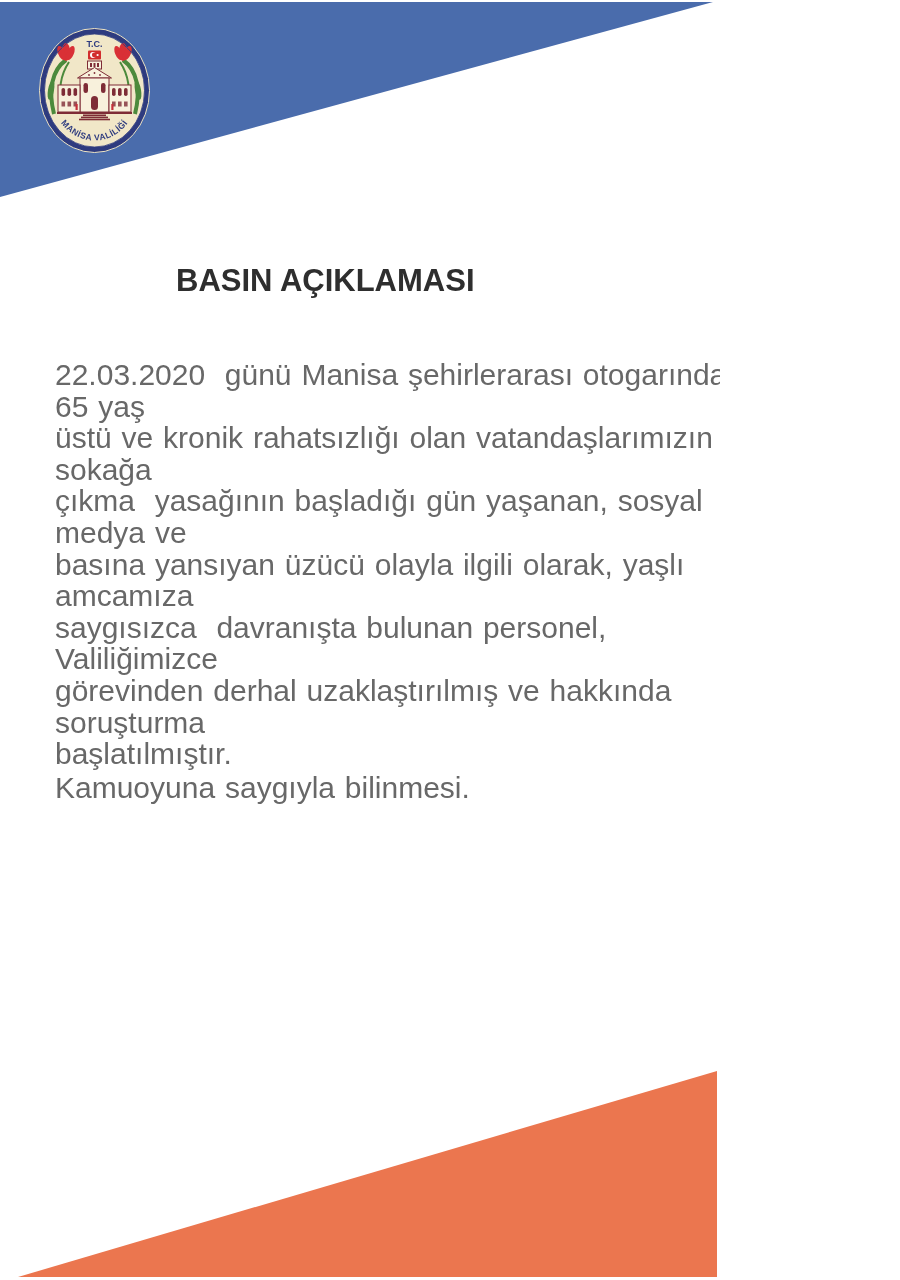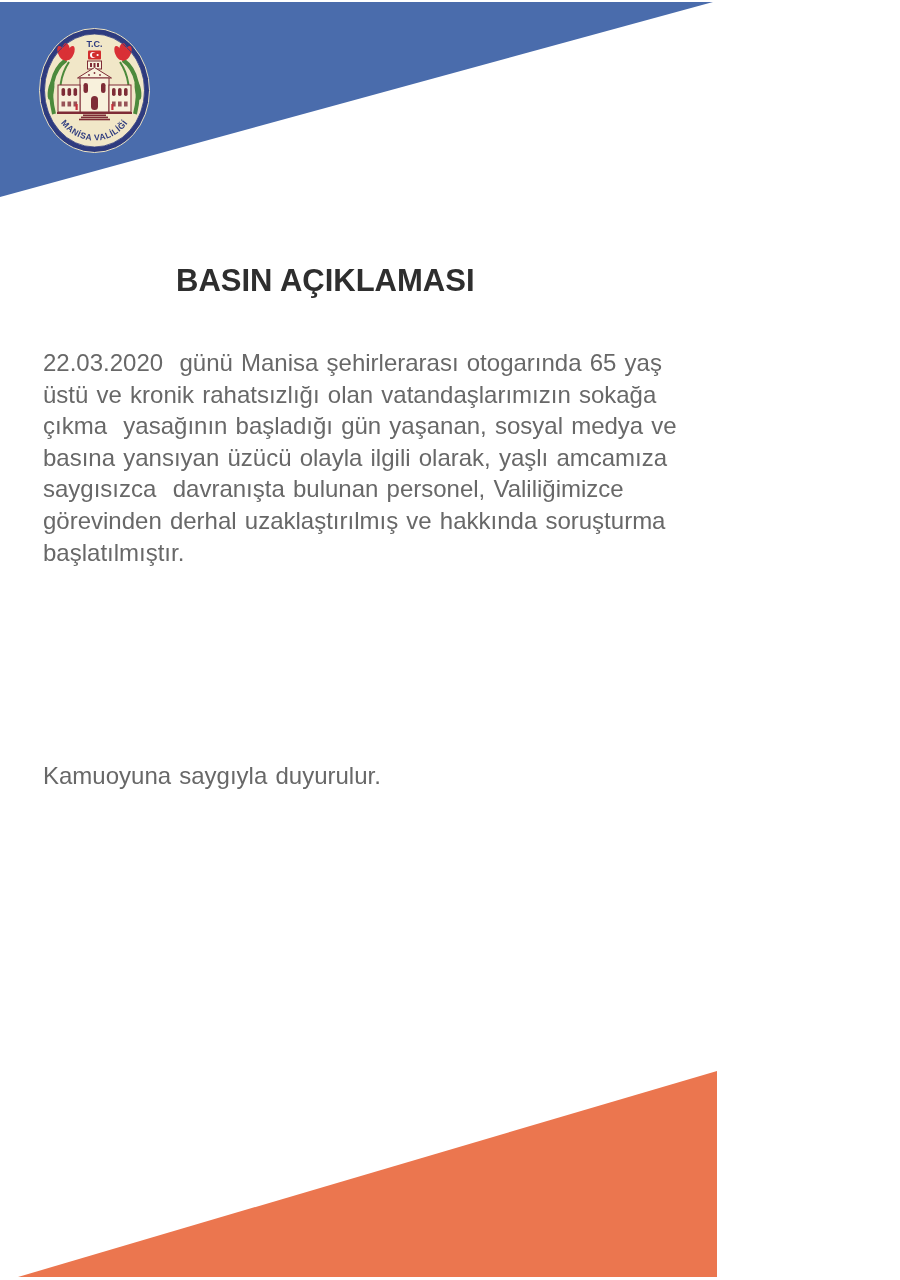--- a/index.html
+++ b/index.html
@@ -21,22 +21,22 @@
   .title{
     position:absolute;left:176px;top:263px;
     margin:0;
     font-size:31px;line-height:36px;font-weight:bold;
     letter-spacing:0px;
     color:#2e2e2e;
     white-space:nowrap;
   }
   .body-par{
     position:absolute;left:43px;width:700px;
-    margin:0;
-    font-size:24px;line-height:31.6px;
+    margin:12px;
+    font-size:30px;line-height:31.6px;
     color:#686868;
     word-spacing:1.5px;
     white-space:pre-wrap;
   }
   .p1{top:347px;}
   .p2{top:599px;}
   .p3{top:760px;}
 </style>
 </head>
 <body>
@@ -134,15 +134,15 @@
 
   <h1 class="title">BASIN AÇIKLAMASI</h1>
 
   <p class="body-par p1">22.03.2020  günü Manisa şehirlerarası otogarında 65 yaş
 üstü ve kronik rahatsızlığı olan vatandaşlarımızın sokağa
 çıkma  yasağının başladığı gün yaşanan, sosyal medya ve
 basına yansıyan üzücü olayla ilgili olarak, yaşlı amcamıza
 saygısızca  davranışta bulunan personel, Valiliğimizce
 görevinden derhal uzaklaştırılmış ve hakkında soruşturma
 başlatılmıştır.</p>
-  <p class="body-par p3">Kamuoyuna saygıyla duyurulur.</p>
+  <p class="body-par p3">Kamuoyuna saygıyla bilinmesi.</p>
 
 </div>
 
 </body></html>

